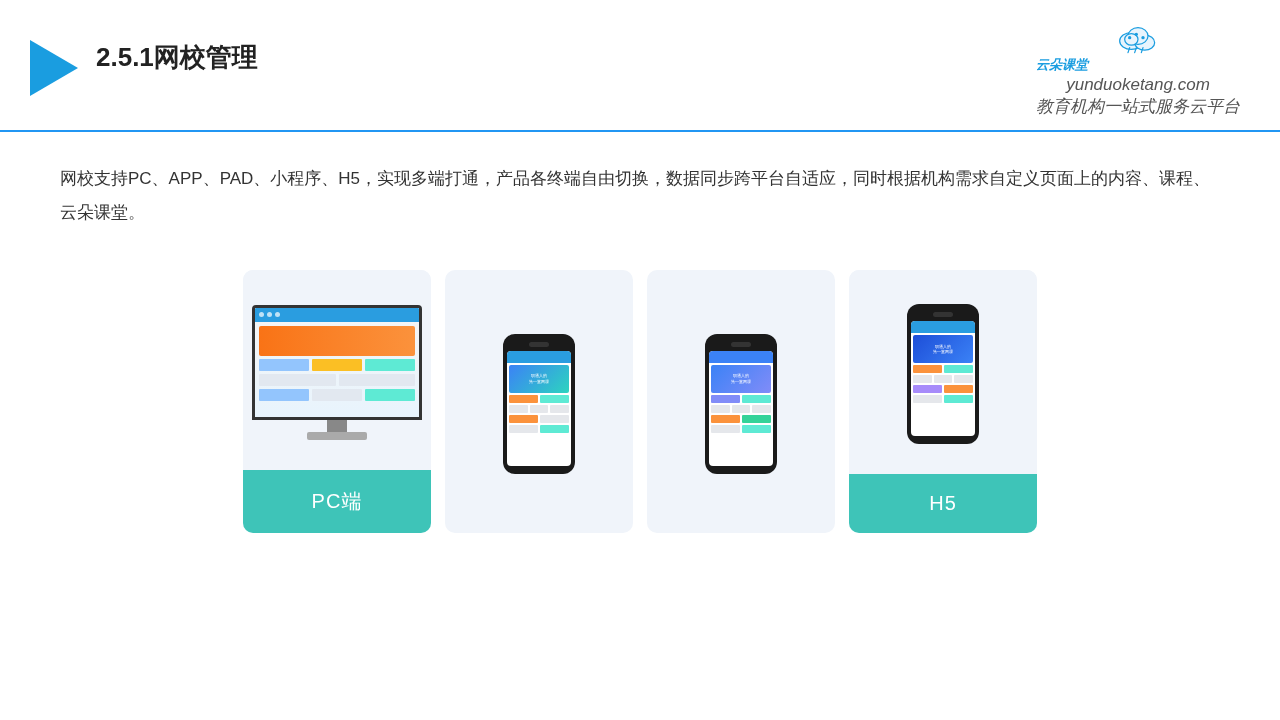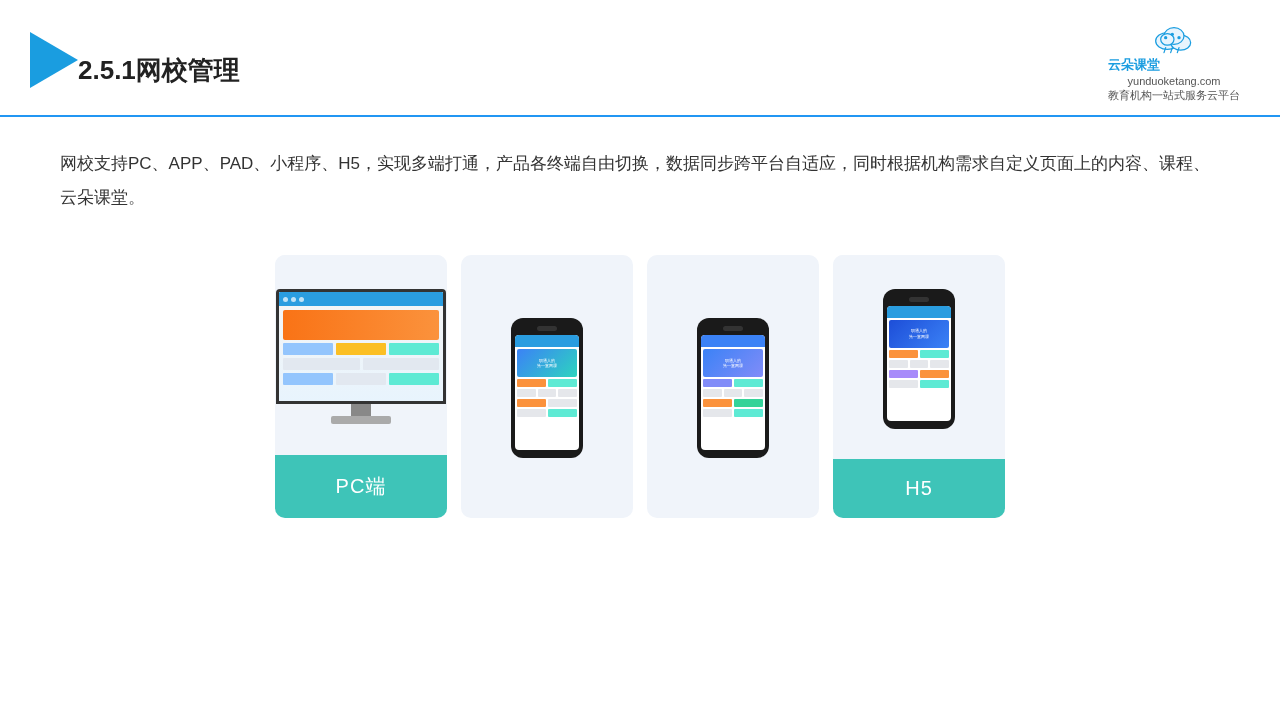--- a/index.html
+++ b/index.html
@@ -14,51 +14,53 @@
     
     .header {
       display: flex;
       align-items: center;
       justify-content: space-between;
       padding: 18px 40px 12px 30px;
       border-bottom: 2px solid #2196f3;
     }
     .header-left {
       display: flex;
-      align-items: flex-end;
+      align-items: flex-start;
+      gap: 18px;
     }
     .logo-triangle {
       width: 0;
       height: 0;
       border-top: 28px solid transparent;
       border-bottom: 28px solid transparent;
       border-left: 48px solid #1a9de0;
     }
     .page-title {
       font-size: 26px;
       font-weight: bold;
       color: #222;
     }
     .header-right {
       display: flex;
       align-items: center;
       gap: 8px;
+      font-style: italic;
     }
     .brand-logo {
       display: flex;
       flex-direction: column;
       align-items: center;
       gap: 2px;
     }
     .brand-icon {
       width: 50px;
       height: 36px;
     }
     .brand-text {
-      font-size: 11px;
+      font-size: 17px;
       color: #555;
       text-align: center;
       line-height: 1.3;
     }
     .brand-name {
       font-size: 13px;
       color: #1a9de0;
       font-weight: bold;
     }
 
@@ -74,21 +76,21 @@
     .cards-container {
       display: flex;
       gap: 14px;
       padding: 30px 55px 30px 55px;
       justify-content: center;
     }
 
     .card {
       background: #f0f4fa;
       border-radius: 10px;
-      width: 172px;
+      width: 188px;
       overflow: hidden;
       display: flex;
       flex-direction: column;
     }
 
     .card-image-area {
       background: #f0f4fa;
       flex: 1;
       display: flex;
       align-items: center;

